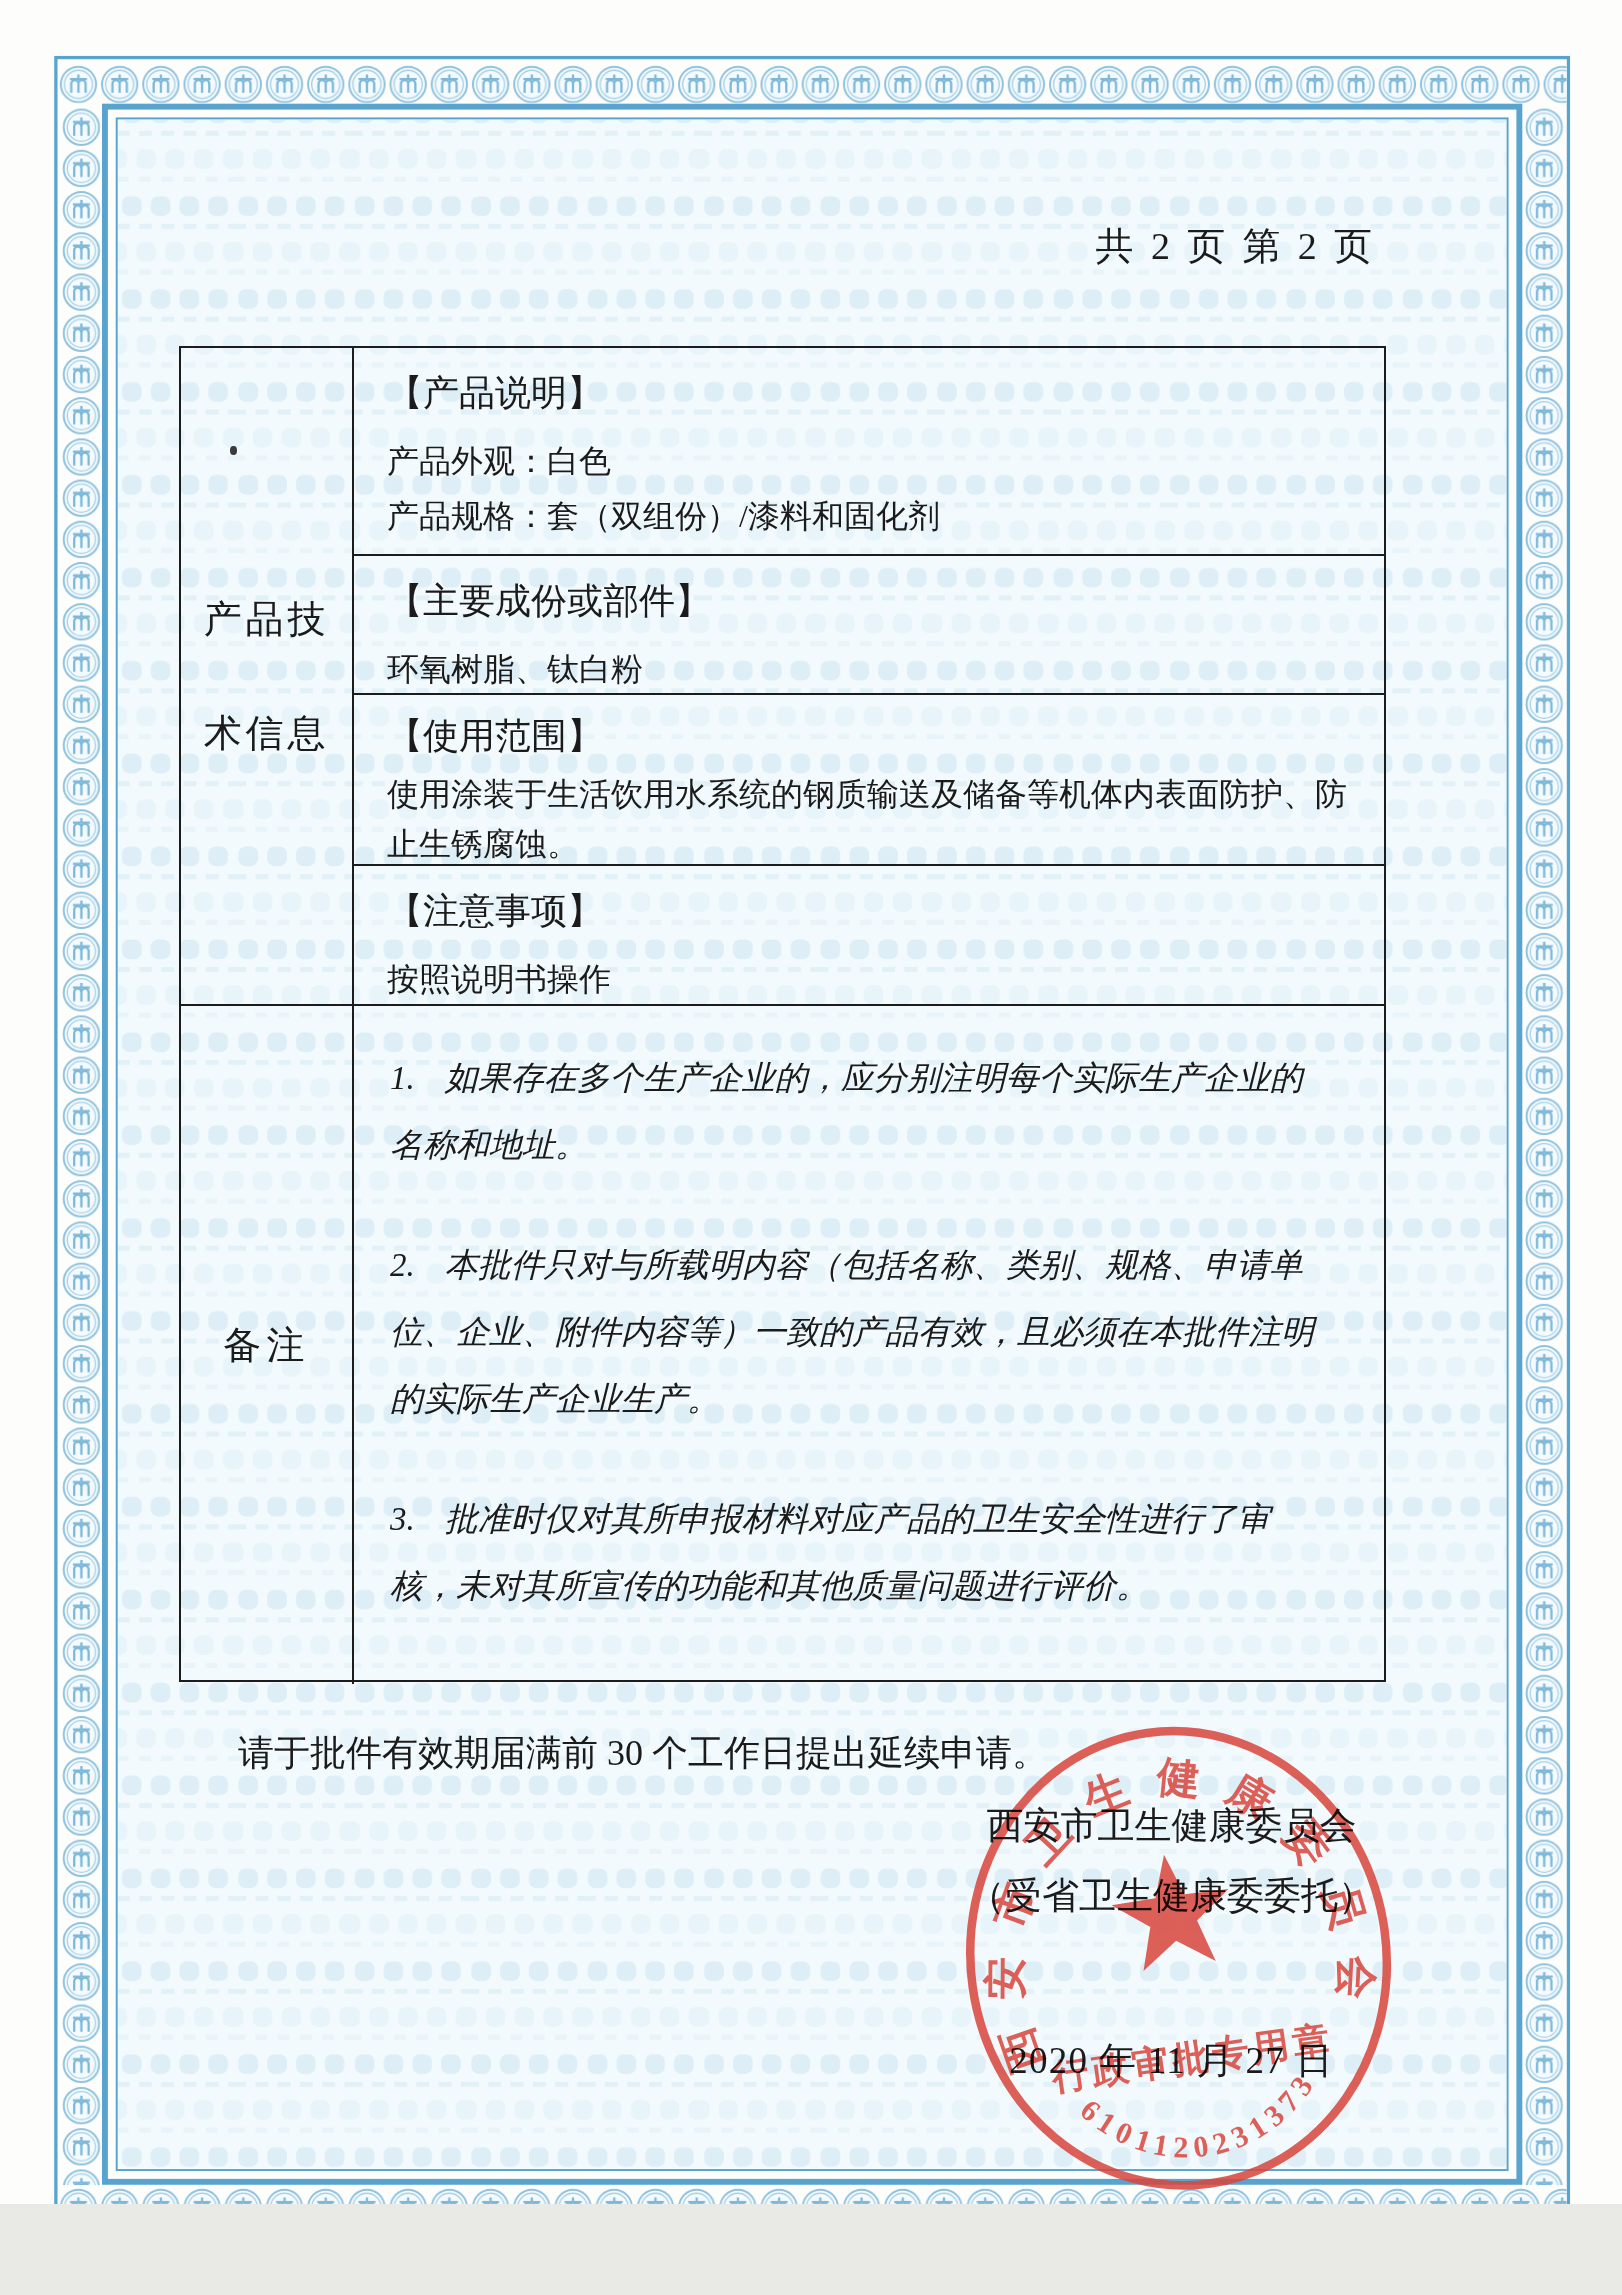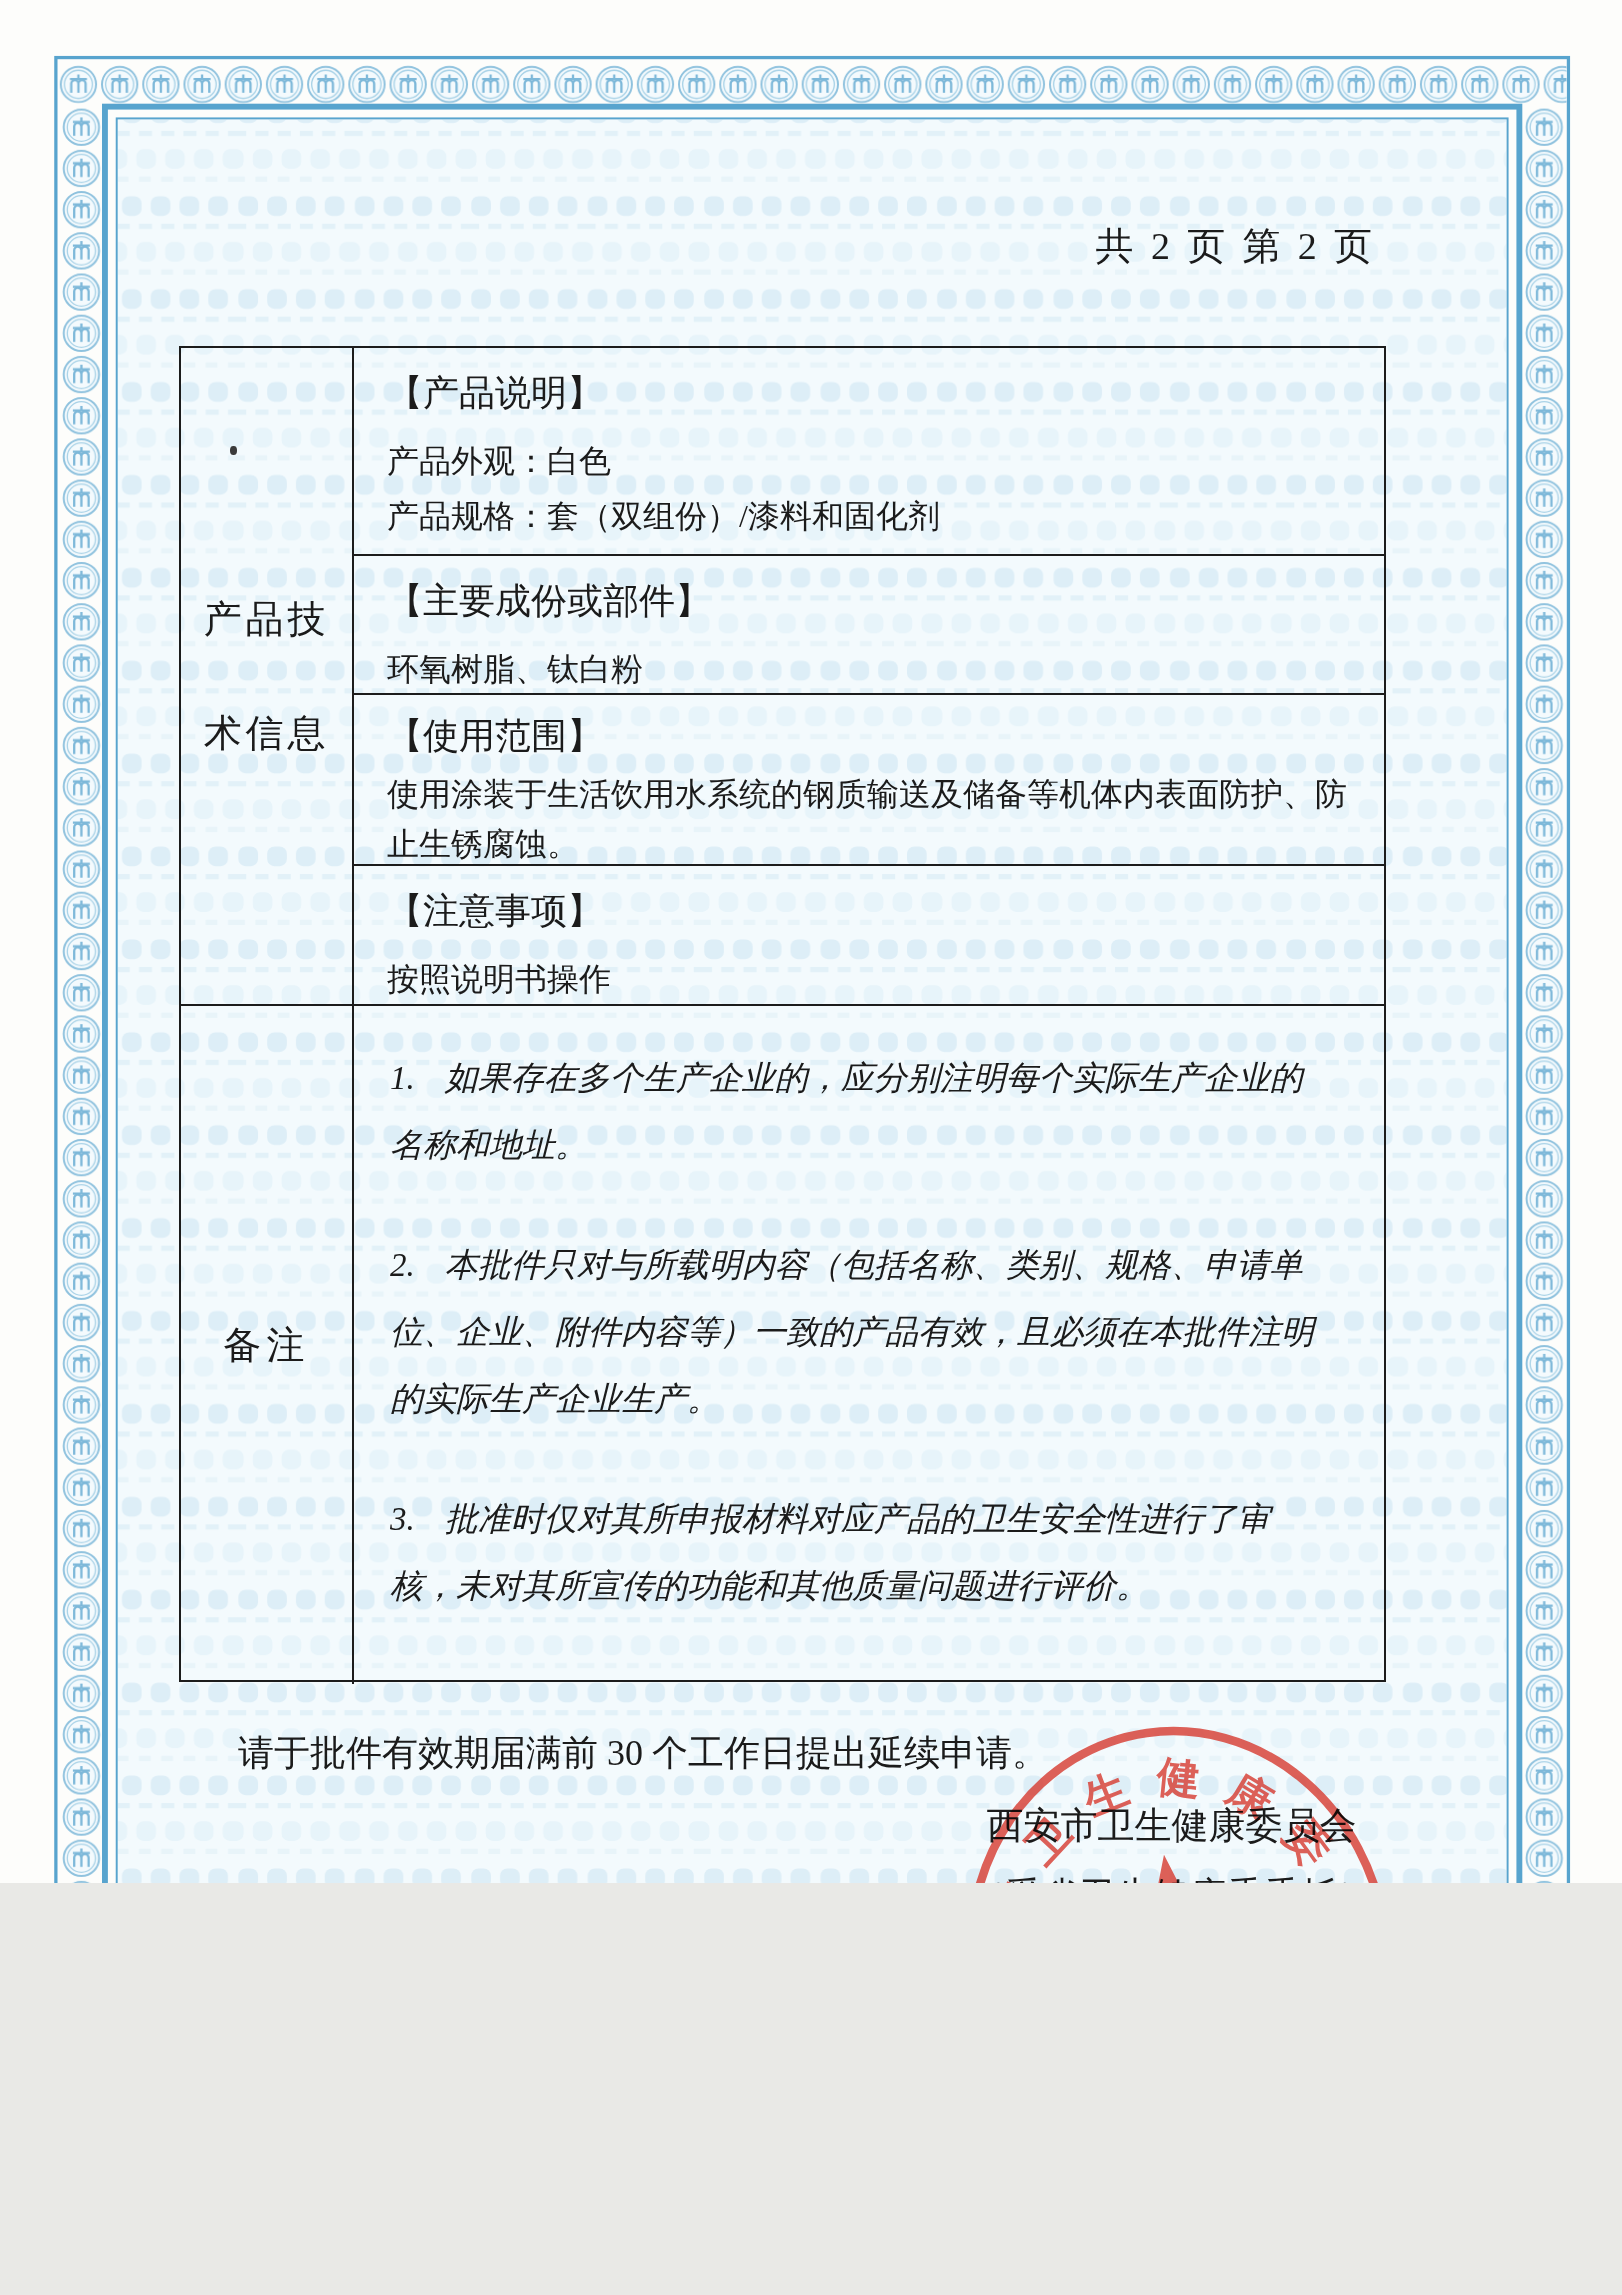--- a/index.html
+++ b/index.html
@@ -1,18 +1,18 @@
 <!DOCTYPE html>
 <html style="font-size:10.5px"><head>
 <meta charset="utf-8">
 <style>
   html,body{margin:0;padding:0;background:#e9e9e6;}
   .page{
     position:relative;
-    width:1623px;height:1883px;
+    width:1623px;height:2204px;
     background:#fdfdfb;
     overflow:hidden;
     font-family:"Liberation Serif","DejaVu Serif",serif;
     color:#1b1b1b;
   }
   .backdrop{position:absolute;left:0;top:0;z-index:0;}
   .content{position:absolute;left:0;top:0;width:100%;height:100%;z-index:1;}
 
   .page-indicator{
     position:absolute;top:221px;right:247px;

